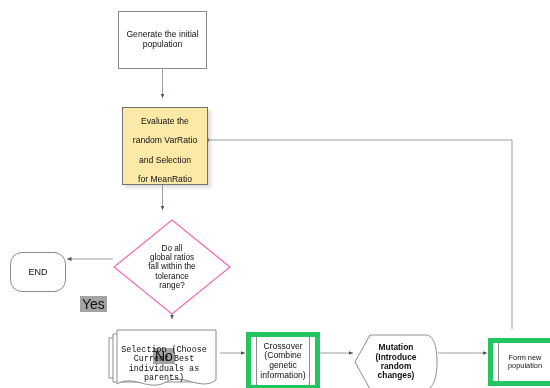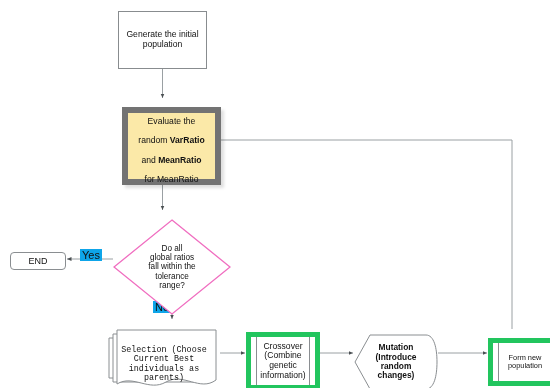--- a/index.html
+++ b/index.html
@@ -48,45 +48,45 @@
   
   #n-generate {
     left: 118px; top: 3px; width: 89px; height: 58px;
     border: 1px solid #888c8f;
     background: #ffffff;
     font-size: 8.6px;
   }
 
   
   #n-evaluate {
-    left: 122px; top: 99px; width: 99px; height: 78px;
-    border: 6px solid #737373;
+    left: 122px; top: 99px; width: 86px; height: 78px;
+    border: 1px solid #737373;
     background: #fbe9a8;
     font-size: 8.6px;
     box-shadow: 3px 3px 3px rgba(0,0,0,0.13);
   }
-  #n-evaluate b { font-weight: bold; }
+  #n-evaluate b { font-weight: normal; }
 
   
   #n-decision {
     left: 113px; top: 211px; width: 118px; height: 96px;
     background: transparent;
     font-size: 8.2px;
     z-index: 3;
   }
   #n-decision .diamond-svg {
     position: absolute; left: 0; top: 0; width: 118px; height: 96px;
   }
   #n-decision .txt { position: relative; z-index: 2; width: 74px; }
 
   
   #n-end {
-    left: 10px; top: 244px; width: 56px; height: 18px;
+    left: 10px; top: 244px; width: 56px; height: 40px;
     border: 1px solid #8a8e91;
-    border-radius: 4px;
+    border-radius: 12px;
     background: #ffffff;
     font-size: 9px;
   }
 
   
   #n-selection {
     left: 108px; top: 320px; width: 112px; height: 66px;
     font-size: 8.4px;
     font-family: Liberation Mono, monospace;
   }
@@ -123,25 +123,26 @@
     font-weight: bold;
   }
   #n-mutation .sd-svg {
     position: absolute; left: 0; top: 0; width: 84px; height: 56px;
   }
   #n-mutation .txt { position: relative; z-index: 2; width: 66px; }
 
   
   .edge-label {
     position: absolute;
-    font-size: 11px;
+    font-size: 14px;
     color: #111111;
-    background: #0ea5e9;
+    background: #a3a3a3;
     padding: 0 2px;
     white-space: nowrap;
+    margin-top: 47px;
   }
   #lbl-yes { left: 80px; top: 249px; }
   #lbl-no  { left: 153px; top: 301px; }
 </style>
 </head>
 <body>
 
 <div id="canvas">
 
   <svg id="edges" viewBox="0 0 550 388" xmlns="http://www.w3.org/2000/svg">
@@ -172,21 +173,21 @@
 
   <div class="node" id="n-generate">
     <span class="txt">Generate the initial
 population</span>
   </div>
 
   <div class="node" id="n-evaluate">
     <span class="txt">
       <span>Evaluate the</span><br>
       <span>random </span><b>VarRatio</b><br>
-      <span>and </span><b>MeanRatio</b><br>
+      <span>and </span><b>Selection</b><br>
       <span>for MeanRatio</span>
     </span>
   </div>
 
   <div class="node" id="n-decision">
     <svg class="diamond-svg" viewBox="0 0 118 96" xmlns="http://www.w3.org/2000/svg">
       <polygon points="59,1 117,48 59,95 1,48" fill="#ffffff" stroke="#f06ec0" stroke-width="1.3"></polygon>
     </svg>
     <span class="txt">Do all
 global ratios

